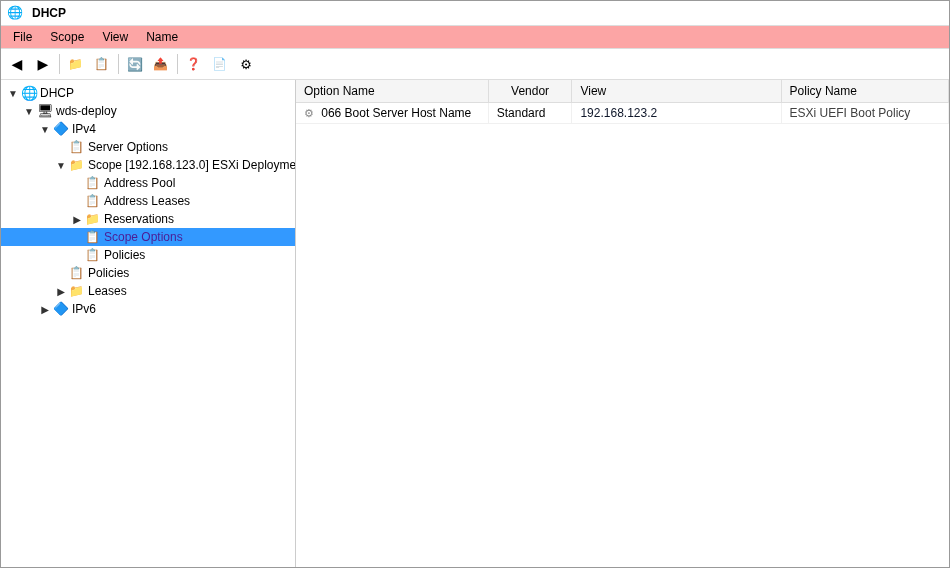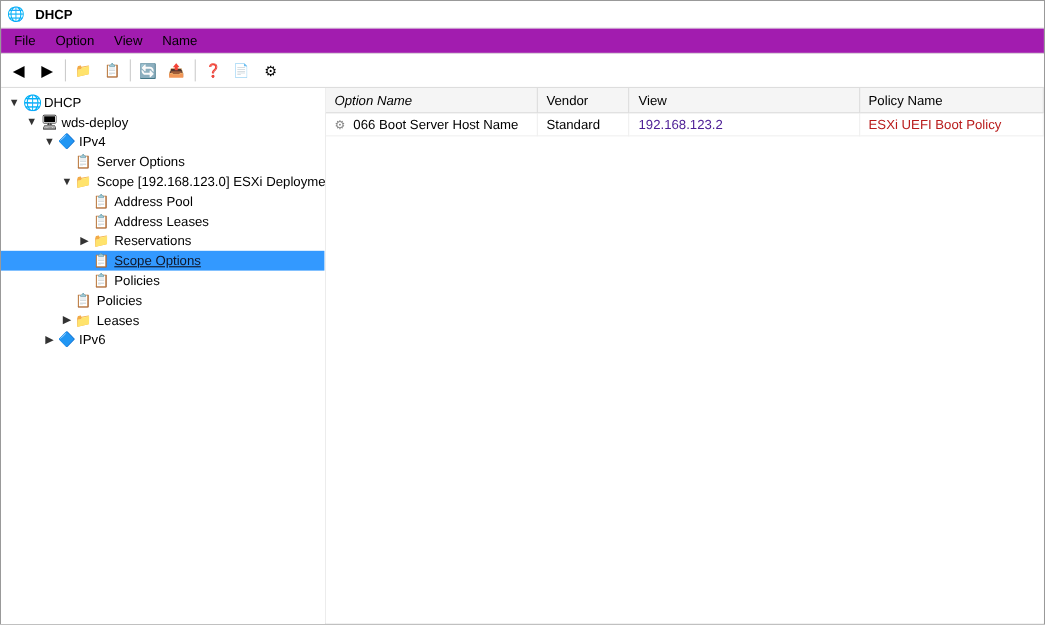--- a/index.html
+++ b/index.html
@@ -27,21 +27,21 @@
       gap: 6px;
       border-bottom: 1px solid #ddd;
       font-size: 12px;
       font-weight: bold;
     }
     .menu-bar {
       display: flex;
       gap: 2px;
       padding: 2px 4px;
       border-bottom: 1px solid #ddd;
-      background: #a21caf;
+      background: #fca5a5;
     }
     .menu-item {
       padding: 2px 8px;
       cursor: default;
       border-radius: 2px;
       font-size: 12px;
     }
     .toolbar {
       display: flex;
       align-items: center;
@@ -87,22 +87,21 @@
       padding: 1px 2px;
       cursor: default;
       white-space: nowrap;
       user-select: none;
     }
     .tree-item.selected {
       background: #3399ff;
       color: #fff;
     }
     .tree-item.selected .item-label {
-      color: #0f172a;
-      text-decoration: underline;
+      color: #4c1d95;
     }
     .expander {
       width: 16px;
       height: 16px;
       display: inline-flex;
       align-items: center;
       justify-content: center;
       font-size: 10px;
       cursor: pointer;
       color: #333;
@@ -144,24 +143,24 @@
       font-weight: normal;
       white-space: nowrap;
     }
     .data-table td {
       padding: 3px 8px;
       border-bottom: 1px solid #f0f0f0;
       border-right: 1px solid #f0f0f0;
       white-space: nowrap;
     }
     .value-blue {
-      color: #4c1d95;
+      color: #0f172a;
     }
     .value-green {
-      color: #b91c1c;
+      color: #404040;
     }
     
     .icon-dhcp { color: #e8a020; }
     .indent-1 { padding-left: 4px; }
     .indent-2 { padding-left: 20px; }
     .indent-3 { padding-left: 36px; }
     .indent-4 { padding-left: 52px; }
     .indent-5 { padding-left: 68px; }
   </style>
 </head>
@@ -169,21 +168,21 @@
 
 <div class="window">
 
   <div class="title-bar">
     <span class="item-icon icon-dhcp">🌐</span>
     <span>DHCP</span>
   </div>
 
   <div class="menu-bar">
     <div class="menu-item">File</div>
-    <div class="menu-item">Option</div>
+    <div class="menu-item">Scope</div>
     <div class="menu-item">View</div>
     <div class="menu-item">Name</div>
   </div>
 
   <div class="toolbar">
     <div class="toolbar-btn" title="Back">◀</div>
     <div class="toolbar-btn" title="Forward">▶</div>
     <div class="toolbar-separator"></div>
     <div class="toolbar-btn" title="Up" style="font-size:12px;">📁</div>
     <div class="toolbar-btn" title="Show/Hide" style="font-size:12px;">📋</div>
@@ -277,22 +276,22 @@
         <span class="item-icon" style="font-size:13px;color:#4070c0;">🔷</span>
         <span class="item-label">IPv6</span>
       </div>
 
     </div>
 
     <div class="content-pane">
       <table class="data-table">
         <thead>
           <tr>
-            <th style="min-width:170px;font-style:italic;">Option Name</th>
-            <th style="min-width:80px;">Vendor</th>
+            <th style="min-width:170px;">Option Name</th>
+            <th style="min-width:80px;text-align:center;">Vendor</th>
             <th style="min-width:200px;">View</th>
             <th style="min-width:160px;">Policy Name</th>
           </tr>
         </thead>
         <tbody>
           <tr>
             <td>
               <span style="font-size:11px;color:#888;margin-right:4px;">⚙</span>
               <span>066 Boot Server Host Name</span>
             </td>

